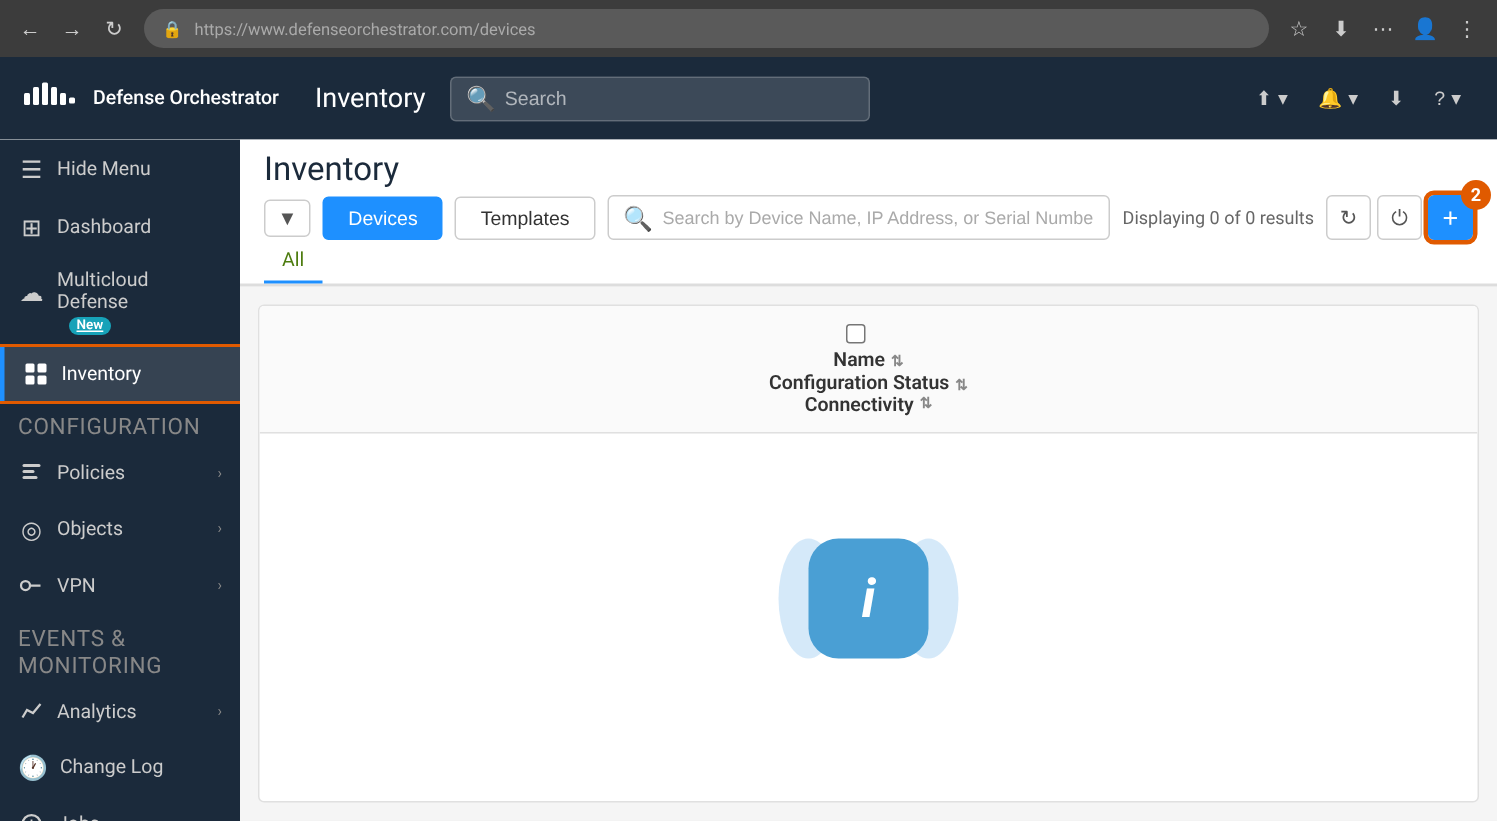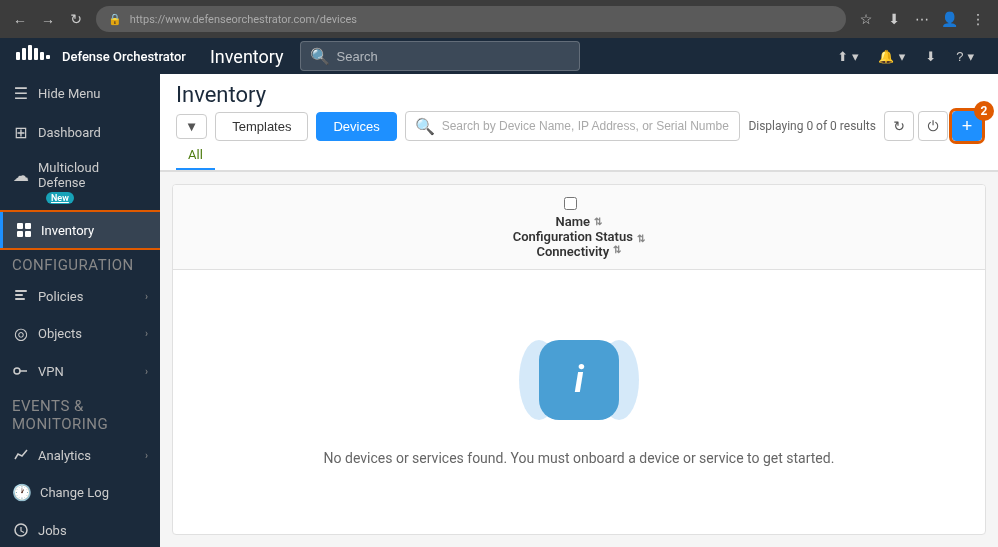--- a/index.html
+++ b/index.html
@@ -11,21 +11,21 @@
     .browser-nav-btn { background: none; border: none; color: #ccc; cursor: pointer; width: 24px; height: 24px; display: flex; align-items: center; justify-content: center; border-radius: 4px; font-size: 14px; }
     .browser-address-bar { flex: 1; background: #5a5a5a; border-radius: 20px; height: 26px; display: flex; align-items: center; padding: 0 12px; gap: 8px; color: #eee; font-size: 12px; }
     .browser-address-bar span { color: #aaa; font-size: 11px; }
     .browser-actions { display: flex; gap: 4px; }
     .browser-action-btn { background: none; border: none; color: #ccc; cursor: pointer; width: 24px; height: 24px; display: flex; align-items: center; justify-content: center; border-radius: 4px; font-size: 14px; }
 
     
     .app { display: flex; flex-direction: column; height: 509px; background: #f5f5f5; }
 
     
-    .top-navbar { background: #1b2a3b; height: 36px; display: flex; align-items: center; padding: 0 16px; gap: 16px; }
+    .top-navbar { background: #1b2a3b; height: 55px; display: flex; align-items: center; padding: 0 16px; gap: 16px; }
     .logo-area { display: flex; align-items: center; gap: 10px; color: white; }
     .cisco-logo { width: 36px; height: 24px; display: flex; align-items: center; justify-content: center; }
     .cisco-logo svg { width: 36px; height: 24px; }
     .app-name { color: white; font-size: 13px; font-weight: 500; }
     .nav-title { color: white; font-size: 18px; font-weight: 400; margin-left: 8px; }
     .nav-search { flex: 1; max-width: 280px; background: rgba(255,255,255,0.15); border: 1px solid rgba(255,255,255,0.2); border-radius: 4px; height: 30px; display: flex; align-items: center; padding: 0 10px; gap: 6px; }
     .nav-search input { background: none; border: none; outline: none; color: white; font-size: 13px; width: 100%; }
     .nav-search input::placeholder { color: rgba(255,255,255,0.6); }
     .nav-actions { display: flex; align-items: center; gap: 4px; margin-left: auto; }
     .nav-action-btn { background: none; border: none; color: #ccc; cursor: pointer; padding: 4px 8px; display: flex; align-items: center; gap: 4px; font-size: 13px; border-radius: 4px; }
@@ -251,22 +251,22 @@
 
     <div class="content-area">
       <div class="content-header">
         <div class="breadcrumb-area">
           <span class="breadcrumb-title">Inventory</span>
         </div>
         <div class="tabs-area">
           <button class="filter-btn">
             <span>▼</span>
           </button>
+          <button class="tab-btn active">Devices</button>
           <button class="tab-btn">Templates</button>
-          <button class="tab-btn active">Devices</button>
           <div class="tab-search">
             <span>🔍</span>
             <input type="text" placeholder="Search by Device Name, IP Address, or Serial Number" style="">
           </div>
           <span class="results-label">Displaying 0 of 0 results</span>
           <div class="action-btns">
             <button class="icon-btn">
               <span>↻</span>
             </button>
             <button class="icon-btn">
@@ -305,18 +305,17 @@
         </div>
 
         <div class="empty-state">
           <div class="info-graphic">
             <div class="info-decoration-left"></div>
             <div class="info-circle">
               <span>i</span>
             </div>
             <div class="info-decoration-right"></div>
           </div>
-          <p class="empty-text">No devices or services found. You must onboard a device or service to get started.</p>
         </div>
       </div>
     </div>
   </div>
 </div>
 
 </body></html>

